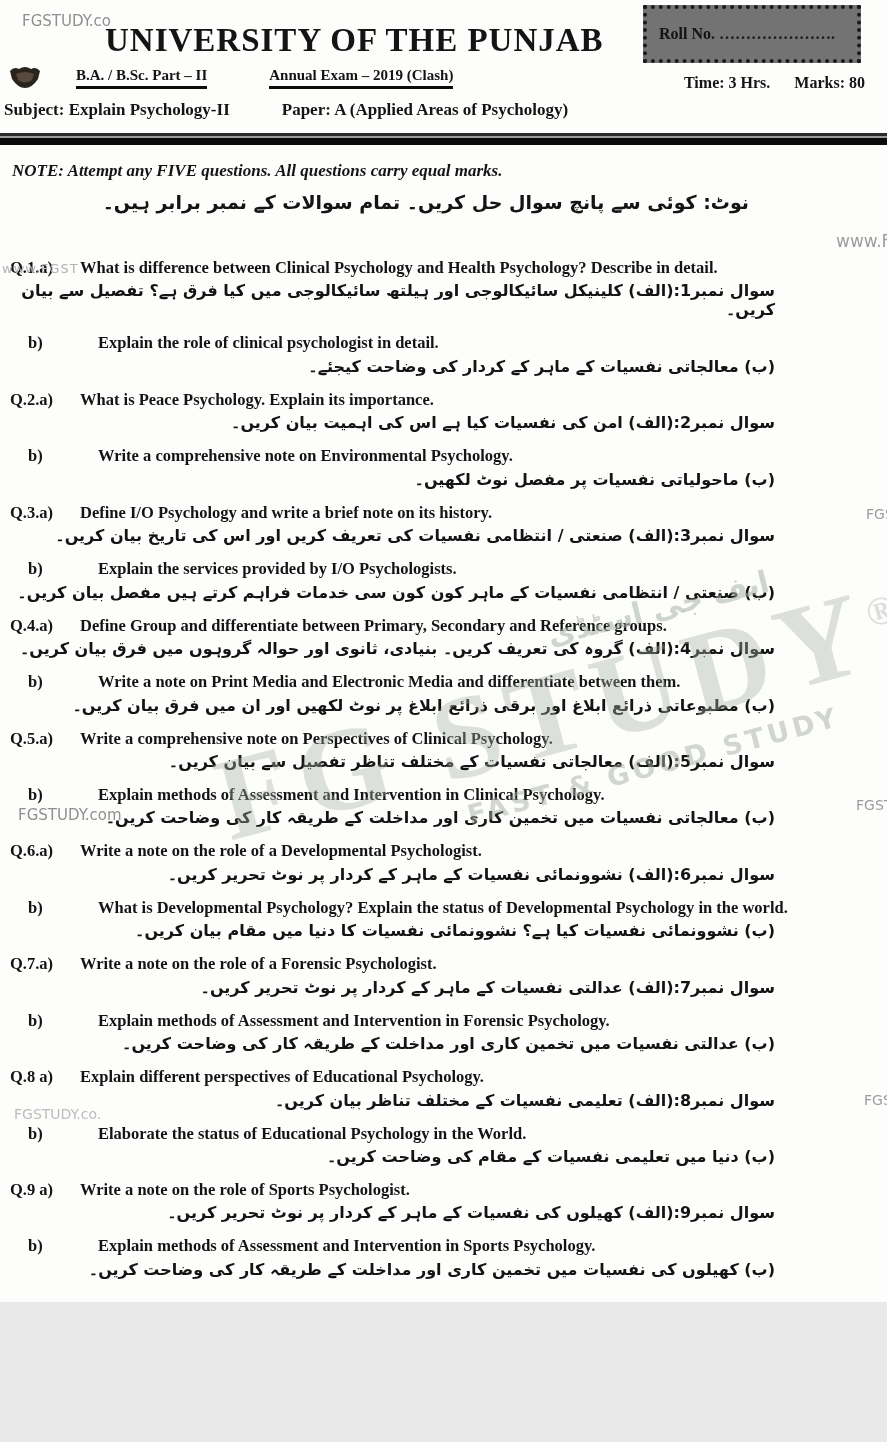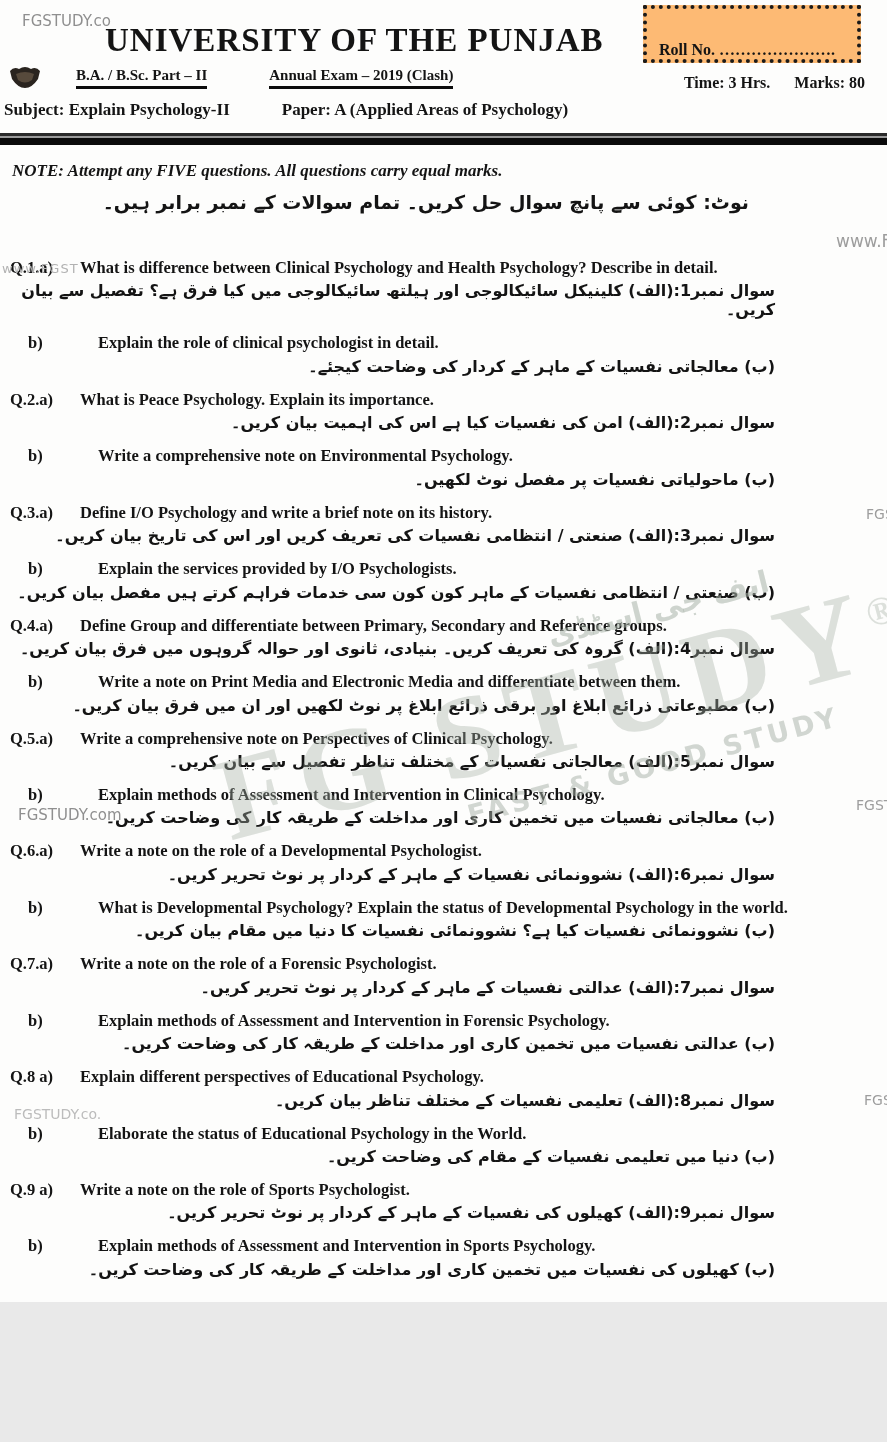--- a/index.html
+++ b/index.html
@@ -28,24 +28,24 @@
   }
   .hdr-exam-left{margin-left:34px;}
   .hdr-exam-right{margin-left:62px;}
   .hdr-row3{display:flex;margin:11px 0 0 4px;}
   .hdr-subject,.hdr-paper{font-size:17px;font-weight:bold;white-space:nowrap;}
   .hdr-paper{margin-left:52px;}
   .roll-box{
     position:absolute;top:5px;right:26px;
     width:198px;height:50px;
     border:4px dotted #1a1a1a;
-    display:flex;align-items:flex-end;
+    display:flex;align-items:center;
     padding-left:12px;
     font-size:16px;font-weight:bold;
-    background:#fdba74;
+    background:#737373;
   }
   .time-marks{
     position:absolute;top:74px;right:22px;
     display:flex;gap:24px;
     font-size:16px;font-weight:bold;white-space:nowrap;
   }
   .rule{
     margin-top:13px;height:12px;
     background:linear-gradient(to bottom,
       #2a2a2a 0 3px,

